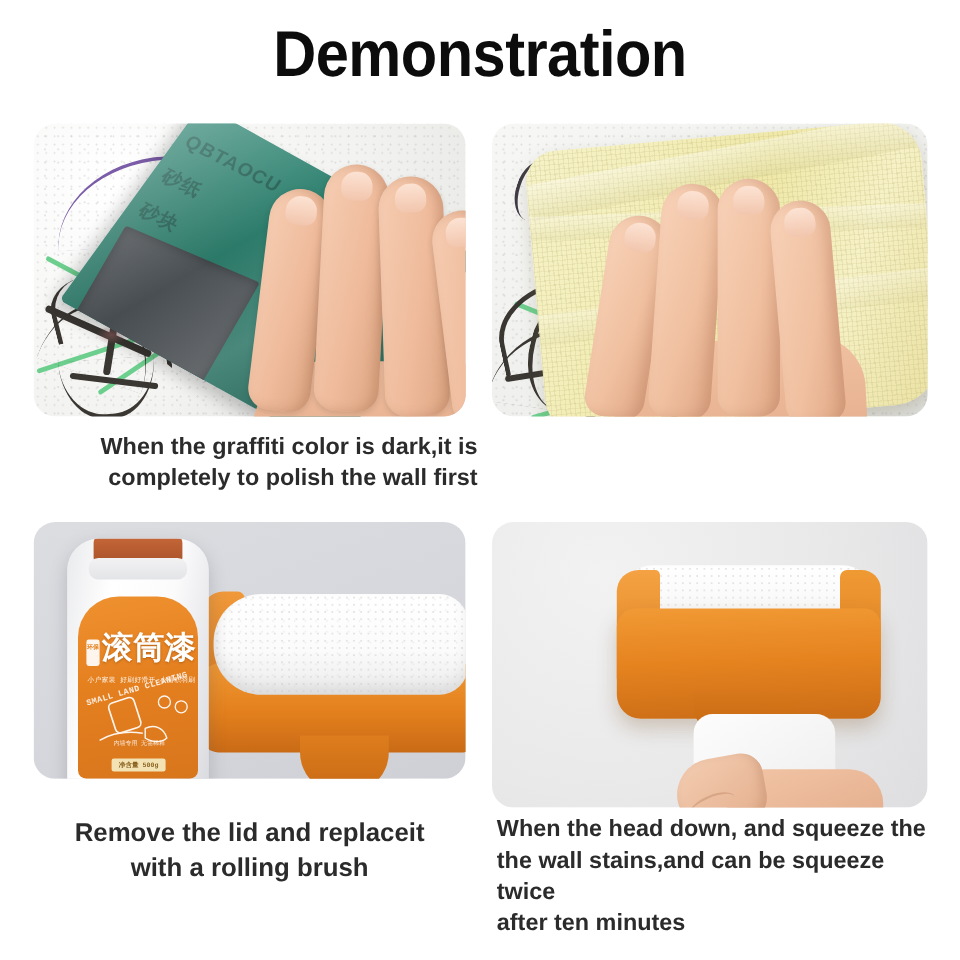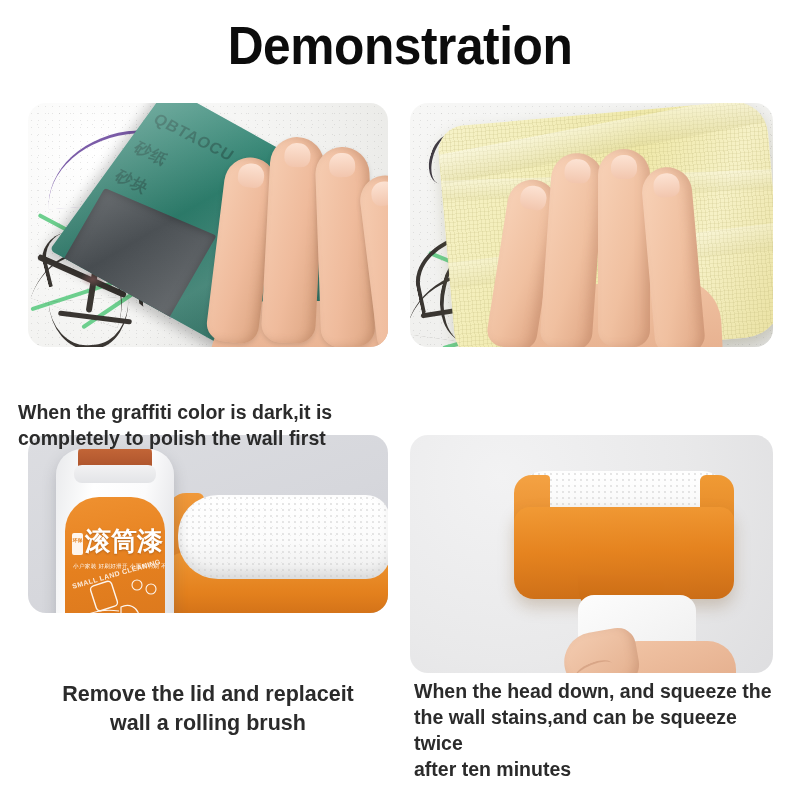--- a/index.html
+++ b/index.html
@@ -34,41 +34,41 @@
     letter-spacing: -0.5px;
     color: #0c0c0c;
     transform: scaleX(0.92);
     transform-origin: center top;
   }
 
   
   .cell { position: absolute; }
   .cell-tl { left: 28px;  top: 103px; width: 360px; height: 244px; }
   .cell-tr { left: 410px; top: 103px; width: 363px; height: 244px; }
-  .cell-bl { left: 28px;  top: 435px; width: 360px; height: 178px; }
+  .cell-bl { left: 28px;  top: 435px; width: 360px; height: 214px; font-family: Liberation Mono, monospace; }
   .cell-br { left: 410px; top: 435px; width: 363px; height: 238px; }
 
   .photo {
     position: absolute;
     inset: 0;
     border-radius: 18px;
     overflow: hidden;
   }
 
   
   .caption {
     position: absolute;
     font-family: "Liberation Sans", sans-serif;
     font-weight: bold;
     color: #2b2b2b;
     line-height: 1.33;
   }
   .cap-tl {
     left: 18px; top: 360px; width: 380px;
-    text-align: left; font-size: 19.5px; margin-top: 40px;
+    text-align: right; font-size: 19.5px;
   }
   .cap-tr {
     left: 402px; top: 362px; width: 380px;
     text-align: center; font-size: 21px;
   }
   .cap-bl {
     left: 18px; top: 680px; width: 380px;
     text-align: center; font-size: 21.5px;
   }
   .cap-br {
@@ -699,21 +699,21 @@
   </div>
 
   <div class="caption cap-tl">
     <span class="cap-line">When the graffiti color is dark,it is</span>
     <span class="cap-line">completely to polish the wall first</span>
   </div>
 
 
   <div class="caption cap-bl">
     <span class="cap-line">Remove the lid and replaceit</span>
-    <span class="cap-line">wall a rolling brush</span>
+    <span class="cap-line">with a rolling brush</span>
   </div>
 
   <div class="caption cap-br">
     <span class="cap-line">When the head down, and squeeze the</span>
     <span class="cap-line">the wall stains,and can be squeeze twice</span>
     <span class="cap-line">after ten minutes</span>
   </div>
 
 </div>
 

